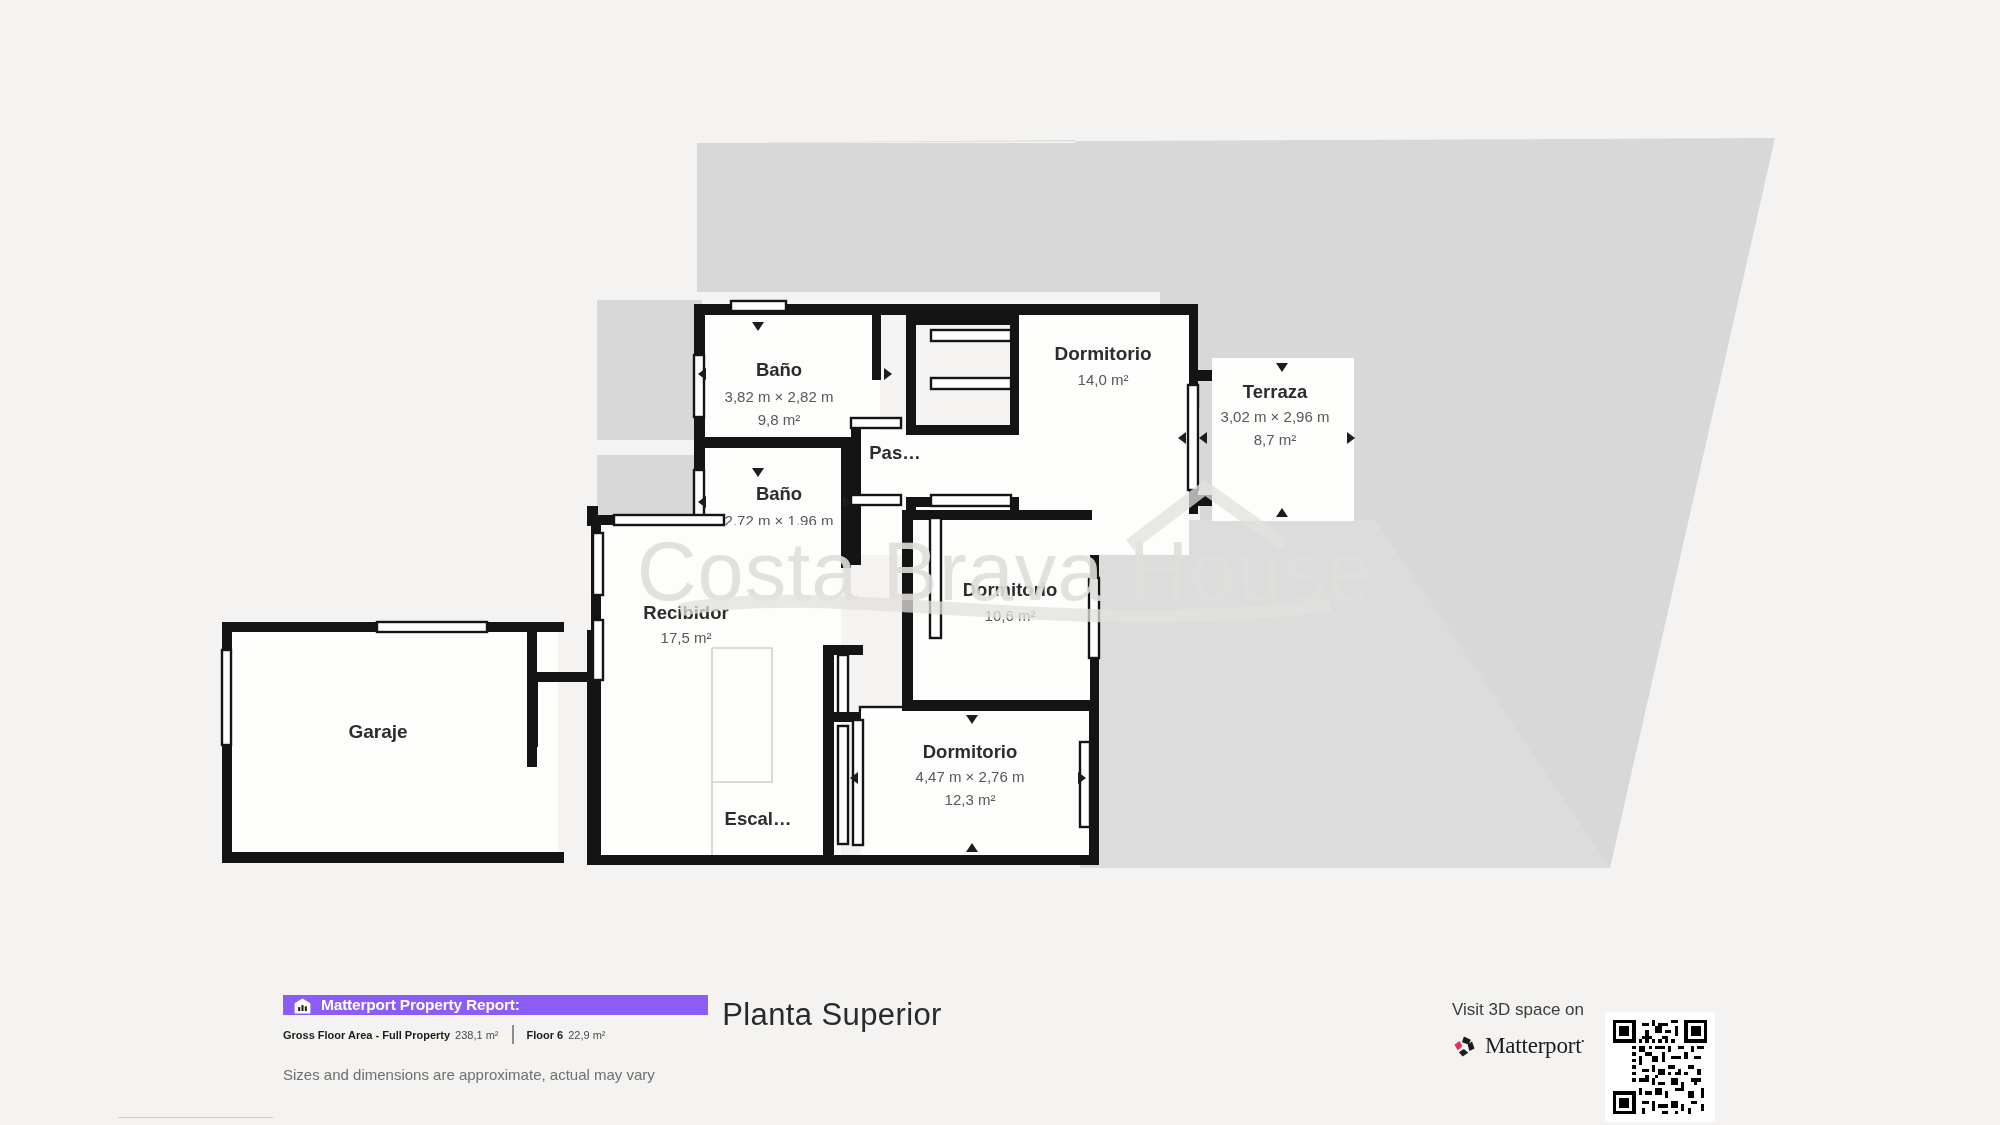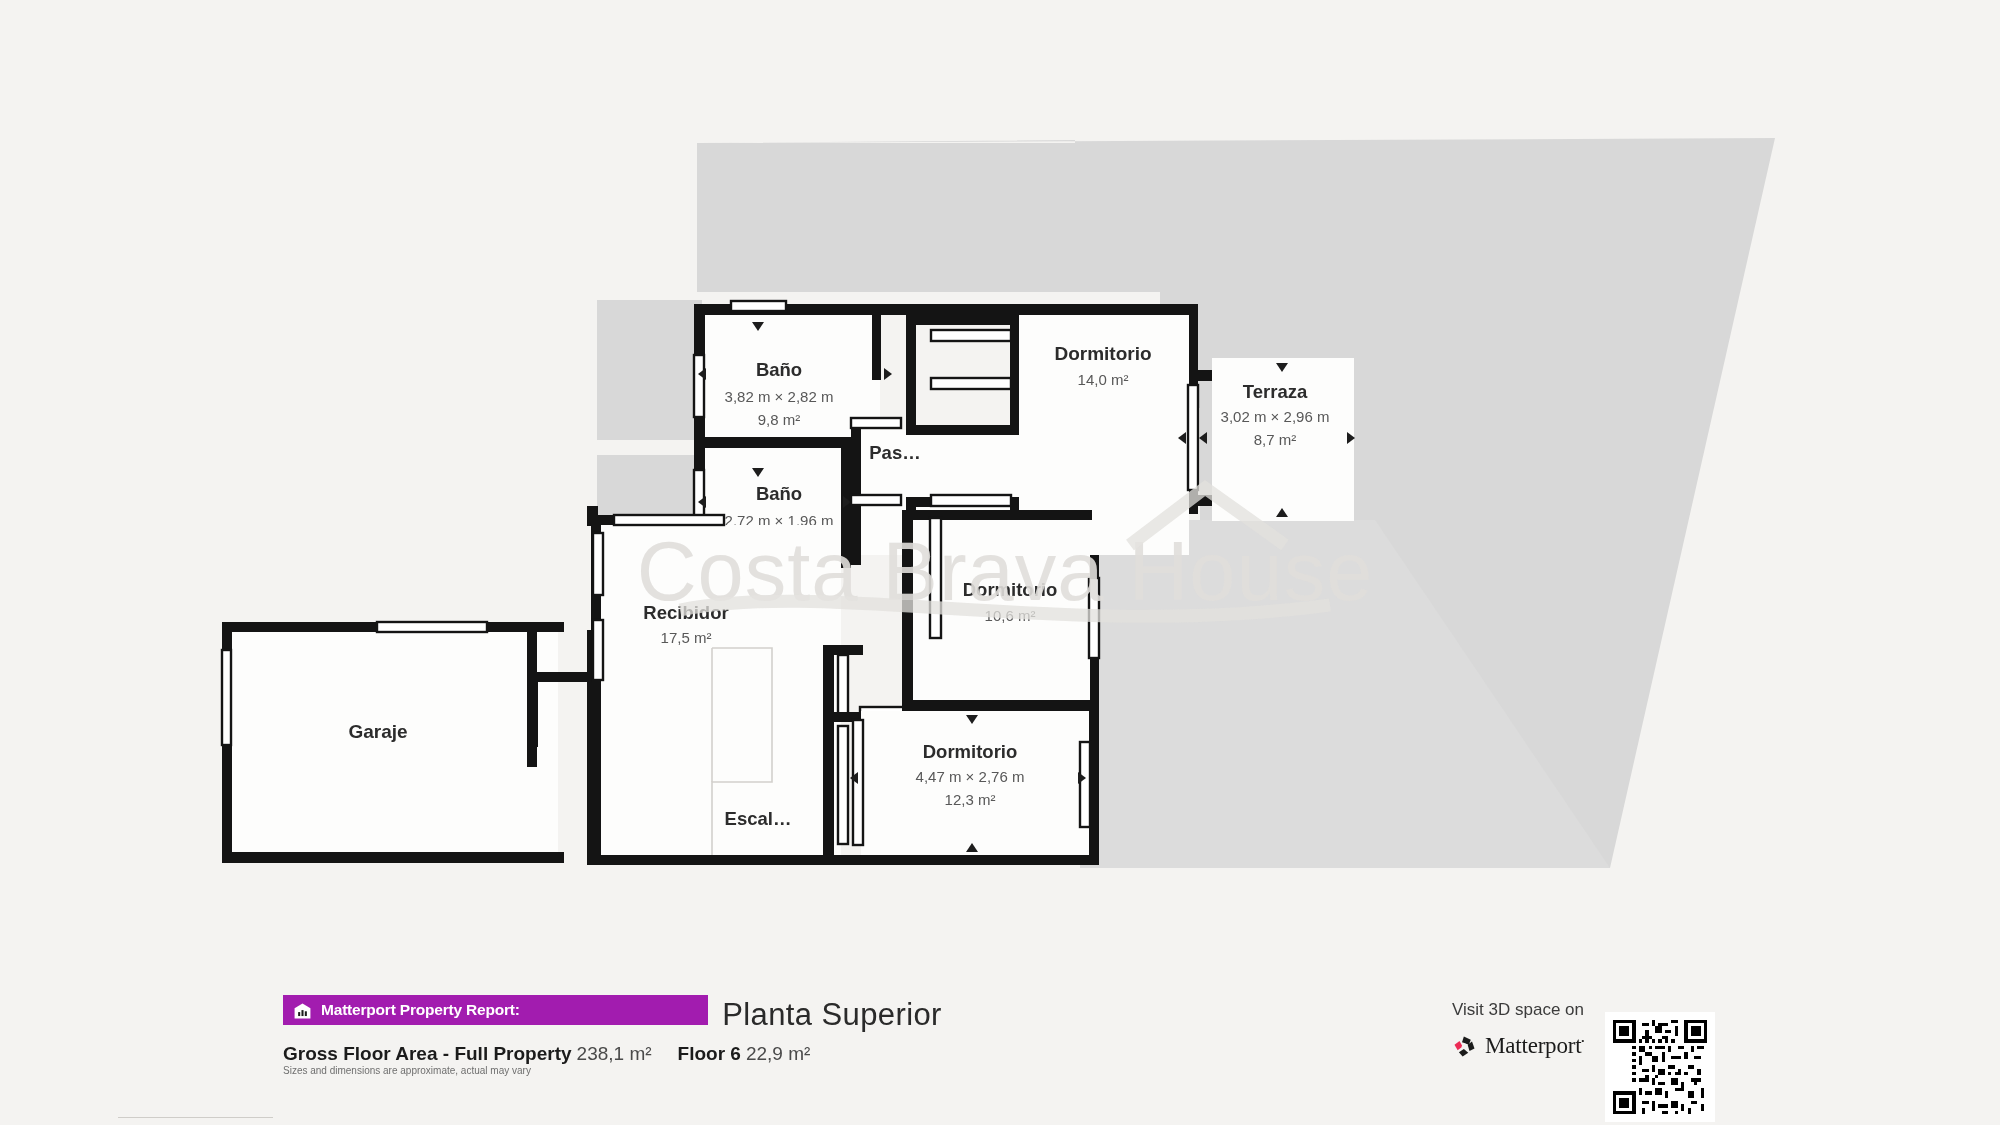--- a/index.html
+++ b/index.html
@@ -11,47 +11,47 @@
     position:relative;
   }
   #stage{position:absolute;inset:0;}
   svg.plan{position:absolute;left:0;top:0;width:2000px;height:1125px;}
 
   
   .report{
     position:absolute;left:283px;top:995px;width:425px;
   }
   .report-bar{
-    background:#a21caf;color:#ffffff;
-    height:30px;display:flex;align-items:center;
+    background:#8b5cf6;color:#ffffff;
+    height:20px;display:flex;align-items:center;
     padding-left:10px;box-sizing:border-box;
   }
   .report-bar .bar-icon{
     width:19px;height:19px;margin-right:9px;flex:0 0 auto;
     display:block;
   }
   .report-bar .bar-label{
     font-size:15.5px;font-weight:bold;letter-spacing:-0.2px;
   }
   .report-title{
     margin-top:13px;font-size:19px;font-weight:bold;color:#1b1b1b;
     letter-spacing:-0.3px;
   }
   .report-stats{
-    margin-top:18px;font-size:19px;color:#1b1b1b;
+    margin-top:10px;font-size:11px;color:#1b1b1b;
     display:flex;align-items:center;white-space:nowrap;
   }
   .report-stats b{font-weight:bold;}
   .report-stats .val{color:#4a4a4a;margin-left:5px;}
   .report-stats .sep{
     display:inline-block;width:2px;height:19px;background:#8d8d8d;
     margin:0 13px;
   }
   .report-note{
-    margin-top:0;font-size:10px;color:#6f6f6f;
+    margin-top:22px;font-size:15px;color:#6f6f6f;
   }
 
   
   .caption{
     position:absolute;left:0;top:997px;width:1664px;text-align:center;
     font-size:31px;color:#2a2a2a;letter-spacing:0.4px;
   }
 
   
   .promo{

